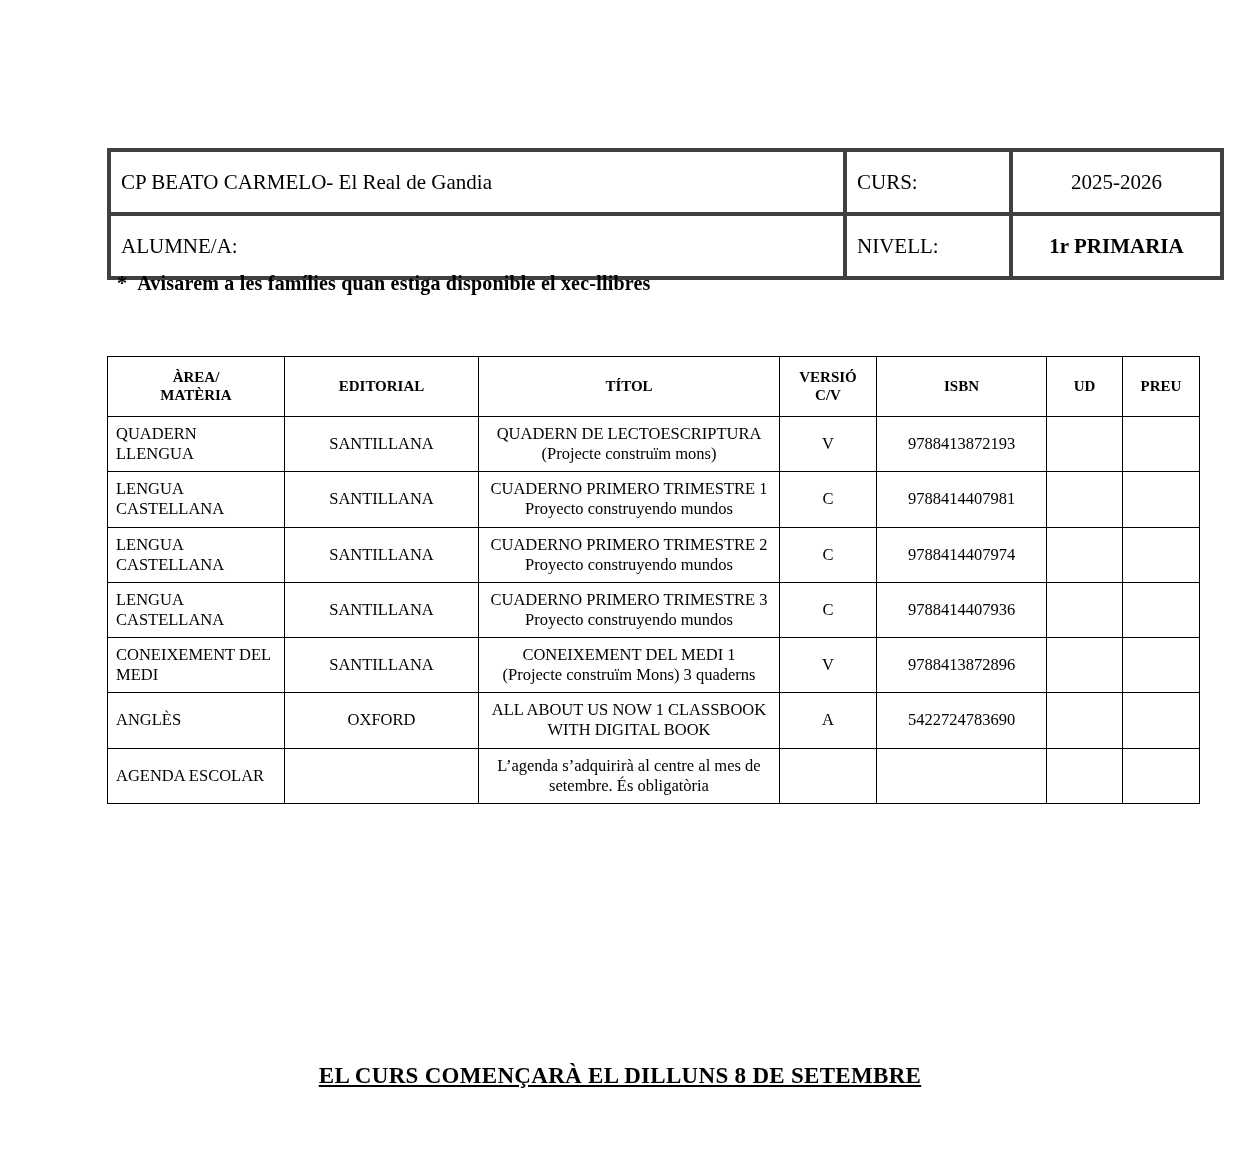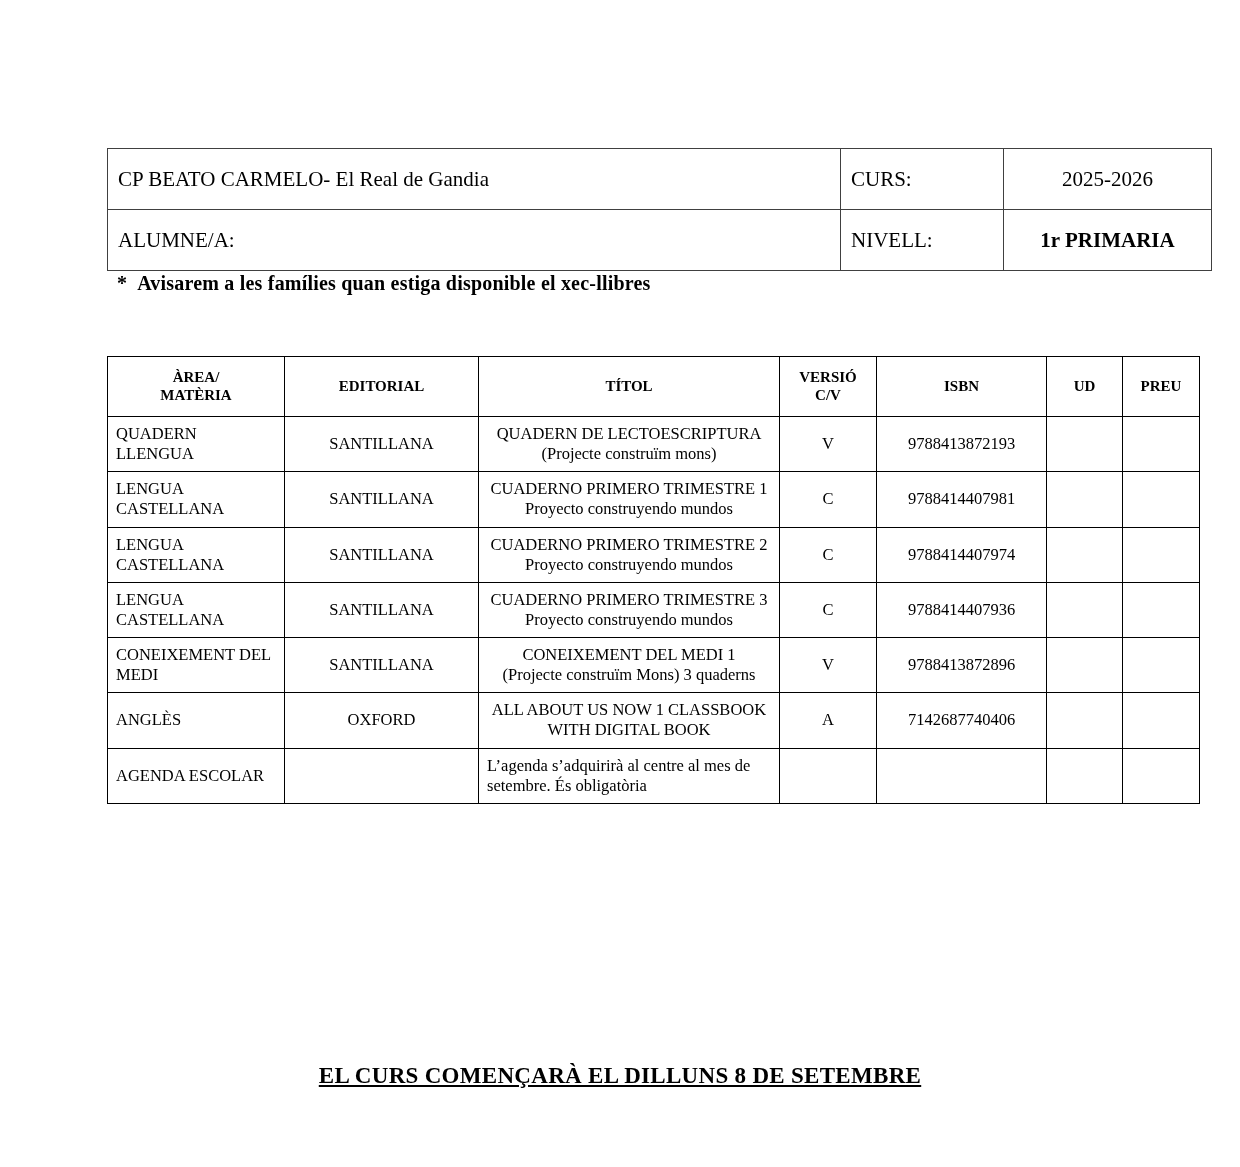--- a/index.html
+++ b/index.html
@@ -24,21 +24,21 @@
   
   .header-table {
     position: absolute;
     left: 107px;
     top: 148px;
     width: 1043px;
     border-collapse: collapse;
     table-layout: fixed;
   }
   .header-table td {
-    border: 1px solid #404040;
+    border: 4px solid #404040;
     padding: 6px 10px;
     vertical-align: middle;
     font-size: 21px;
     height: 48px;
   }
   .hdr-school { width: 712px; }
   .hdr-label  { width: 142px; border-radius: 25px; }
   .hdr-value  { width: 187px; text-align: center; }
   .hdr-value-bold { font-weight: bold; font-size: 22px; }
 
@@ -91,21 +91,21 @@
   .cell-area {
     text-align: left;
   }
   .cell-center {
     text-align: center;
   }
   .cell-titol {
     text-align: center;
   }
   .cell-titol.left {
-    text-align: left;
+    text-align: center;
   }
 
   
   .footer-line {
     position: absolute;
     left: 0;
     top: 1063px;
     width: 1240px;
     text-align: center;
     font-size: 23px;
@@ -202,21 +202,21 @@
           <td class="cell-center">V</td>
           <td class="cell-center">9788413872896</td>
           <td class="cell-center"></td>
           <td class="cell-center"></td>
         </tr>
         <tr>
           <td class="cell-area">ANGLÈS</td>
           <td class="cell-center">OXFORD</td>
           <td class="cell-titol">ALL ABOUT US NOW 1 CLASSBOOK  WITH DIGITAL BOOK</td>
           <td class="cell-center">A</td>
-          <td class="cell-center">7142687740406</td>
+          <td class="cell-center">5422724783690</td>
           <td class="cell-center"></td>
           <td class="cell-center"></td>
         </tr>
         <tr>
           <td class="cell-area">AGENDA ESCOLAR</td>
           <td class="cell-center"></td>
           <td class="cell-titol left">L’agenda s’adquirirà al centre al mes de setembre. És obligatòria</td>
           <td class="cell-center"></td>
           <td class="cell-center"></td>
           <td class="cell-center"></td>

